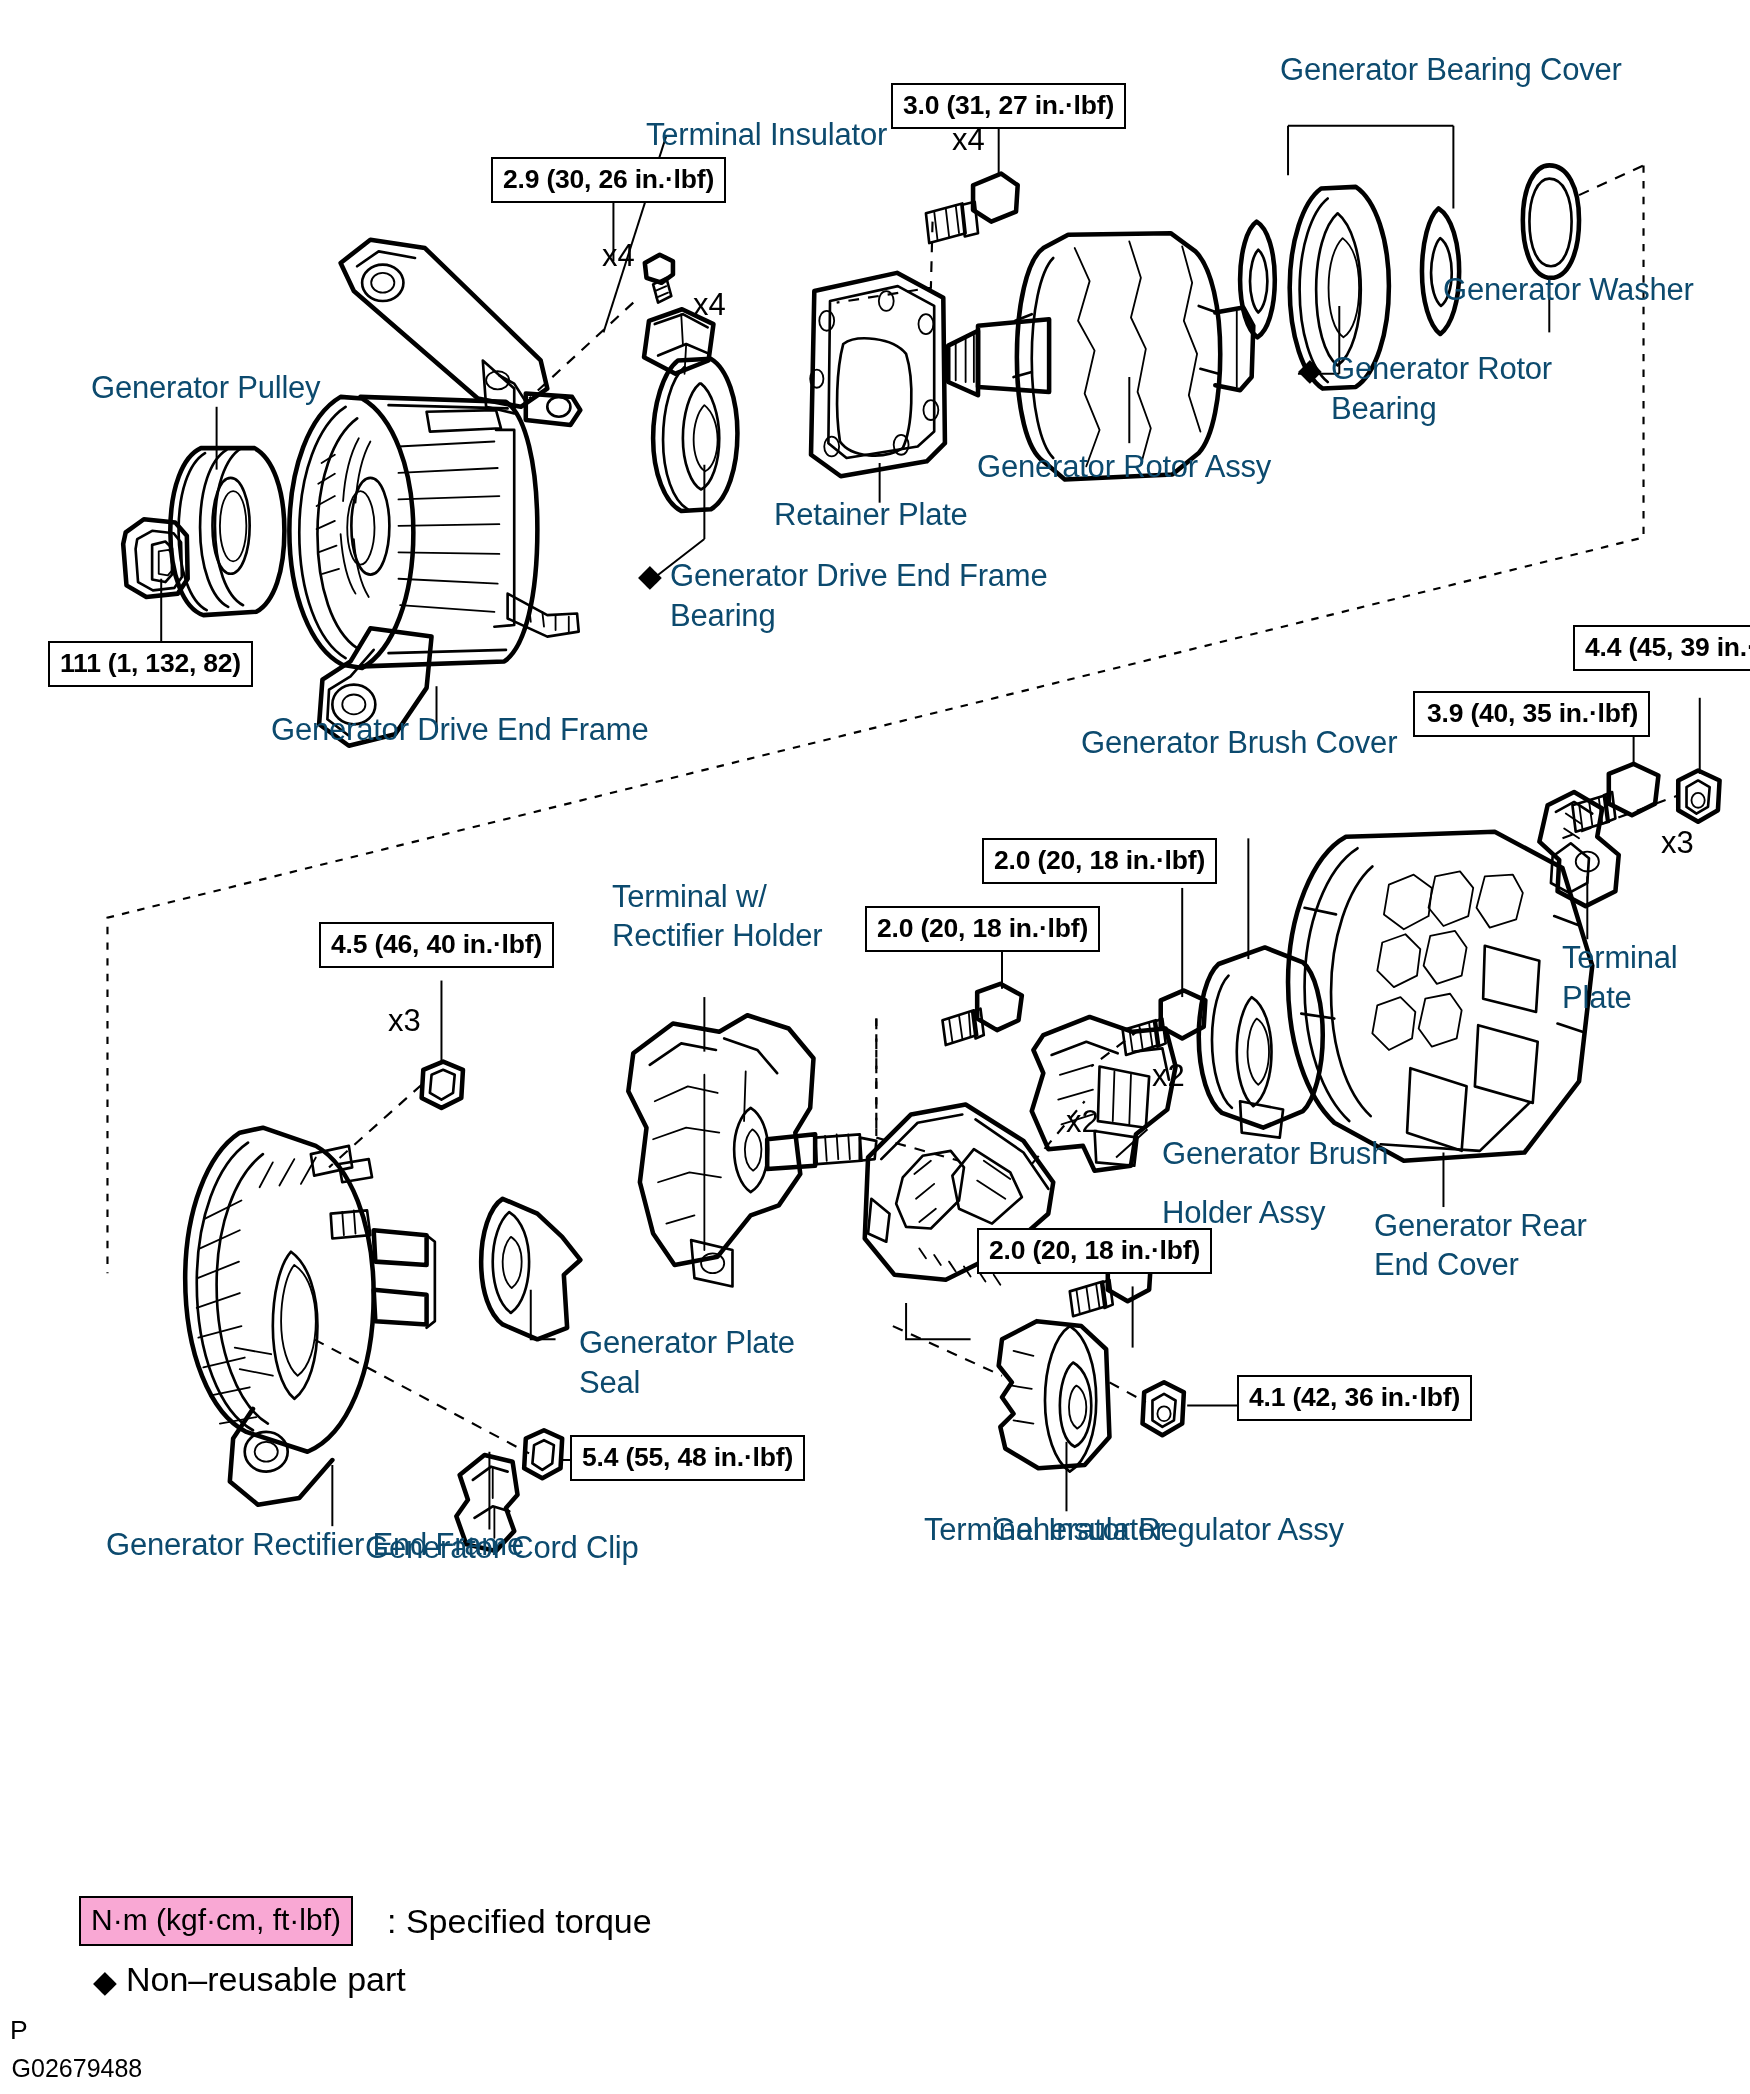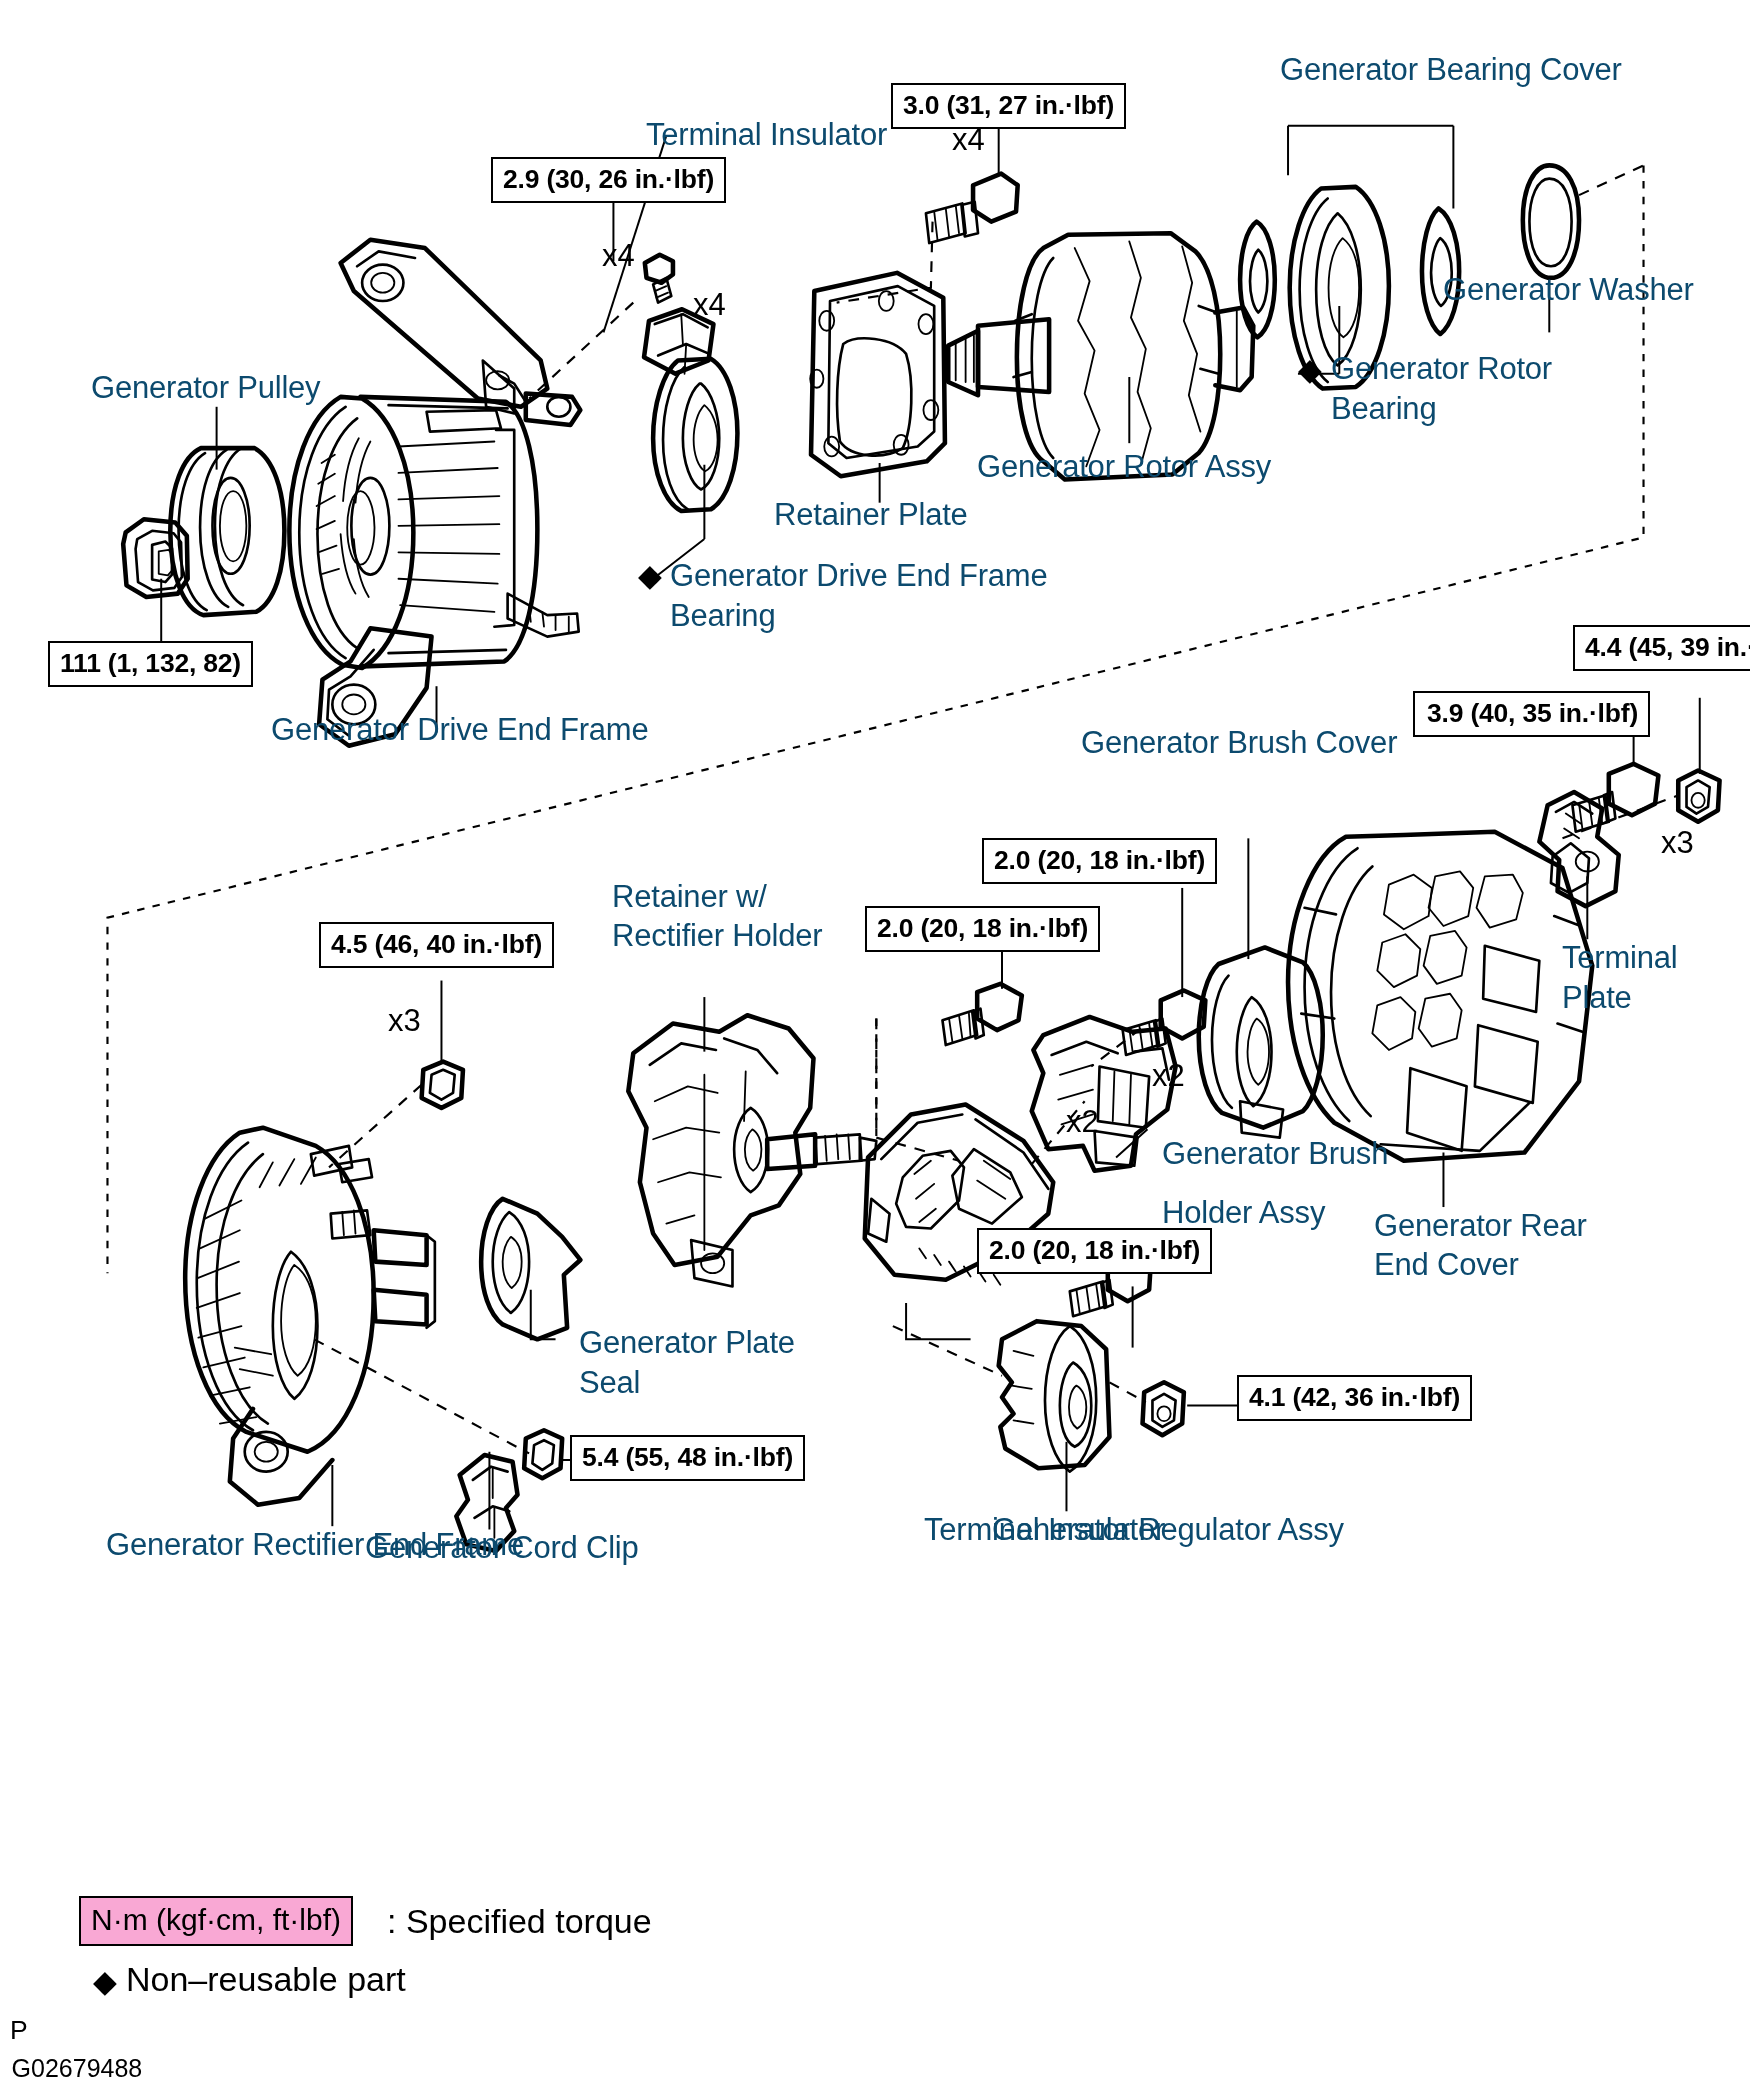--- a/index.html
+++ b/index.html
@@ -422,21 +422,21 @@
   <div class="tq" style="left:491px;top:157px;">2.9 (30, 26 in.·lbf)</div>
   <div class="tq" style="left:891px;top:83px;">3.0 (31, 27 in.·lbf)</div>
 
   <div class="xn" style="left:602px;top:240px;">x4</div>
   <div class="xn" style="left:693px;top:289px;">x4</div>
   <div class="xn" style="left:952px;top:124px;">x4</div>
 
   <div class="lbl" style="left:106px;top:1526px;">Generator Rectifier End Frame</div>
   <div class="lbl" style="left:579px;top:1324px;">Generator Plate</div>
   <div class="lbl" style="left:579px;top:1364px;">Seal</div>
-  <div class="lbl" style="left:612px;top:878px;">Retainer w/</div>
+  <div class="lbl" style="left:612px;top:878px;">Terminal w/</div>
   <div class="lbl" style="left:612px;top:917px;">Rectifier Holder</div>
   <div class="lbl" style="left:365px;top:1529px;">Generator Cord Clip</div>
   <div class="lbl" style="left:992px;top:1511px;">Generator Regulator Assy</div>
   <div class="lbl" style="left:1162px;top:1135px;">Generator Brush</div>
   <div class="lbl" style="left:1162px;top:1194px;">Holder Assy</div>
   <div class="lbl" style="left:1081px;top:724px;">Generator Brush Cover</div>
   <div class="lbl" style="left:1374px;top:1207px;">Generator Rear</div>
   <div class="lbl" style="left:1374px;top:1246px;">End Cover</div>
   <div class="lbl" style="left:1562px;top:939px;">Terminal</div>
   <div class="lbl" style="left:1562px;top:979px;">Plate</div>

